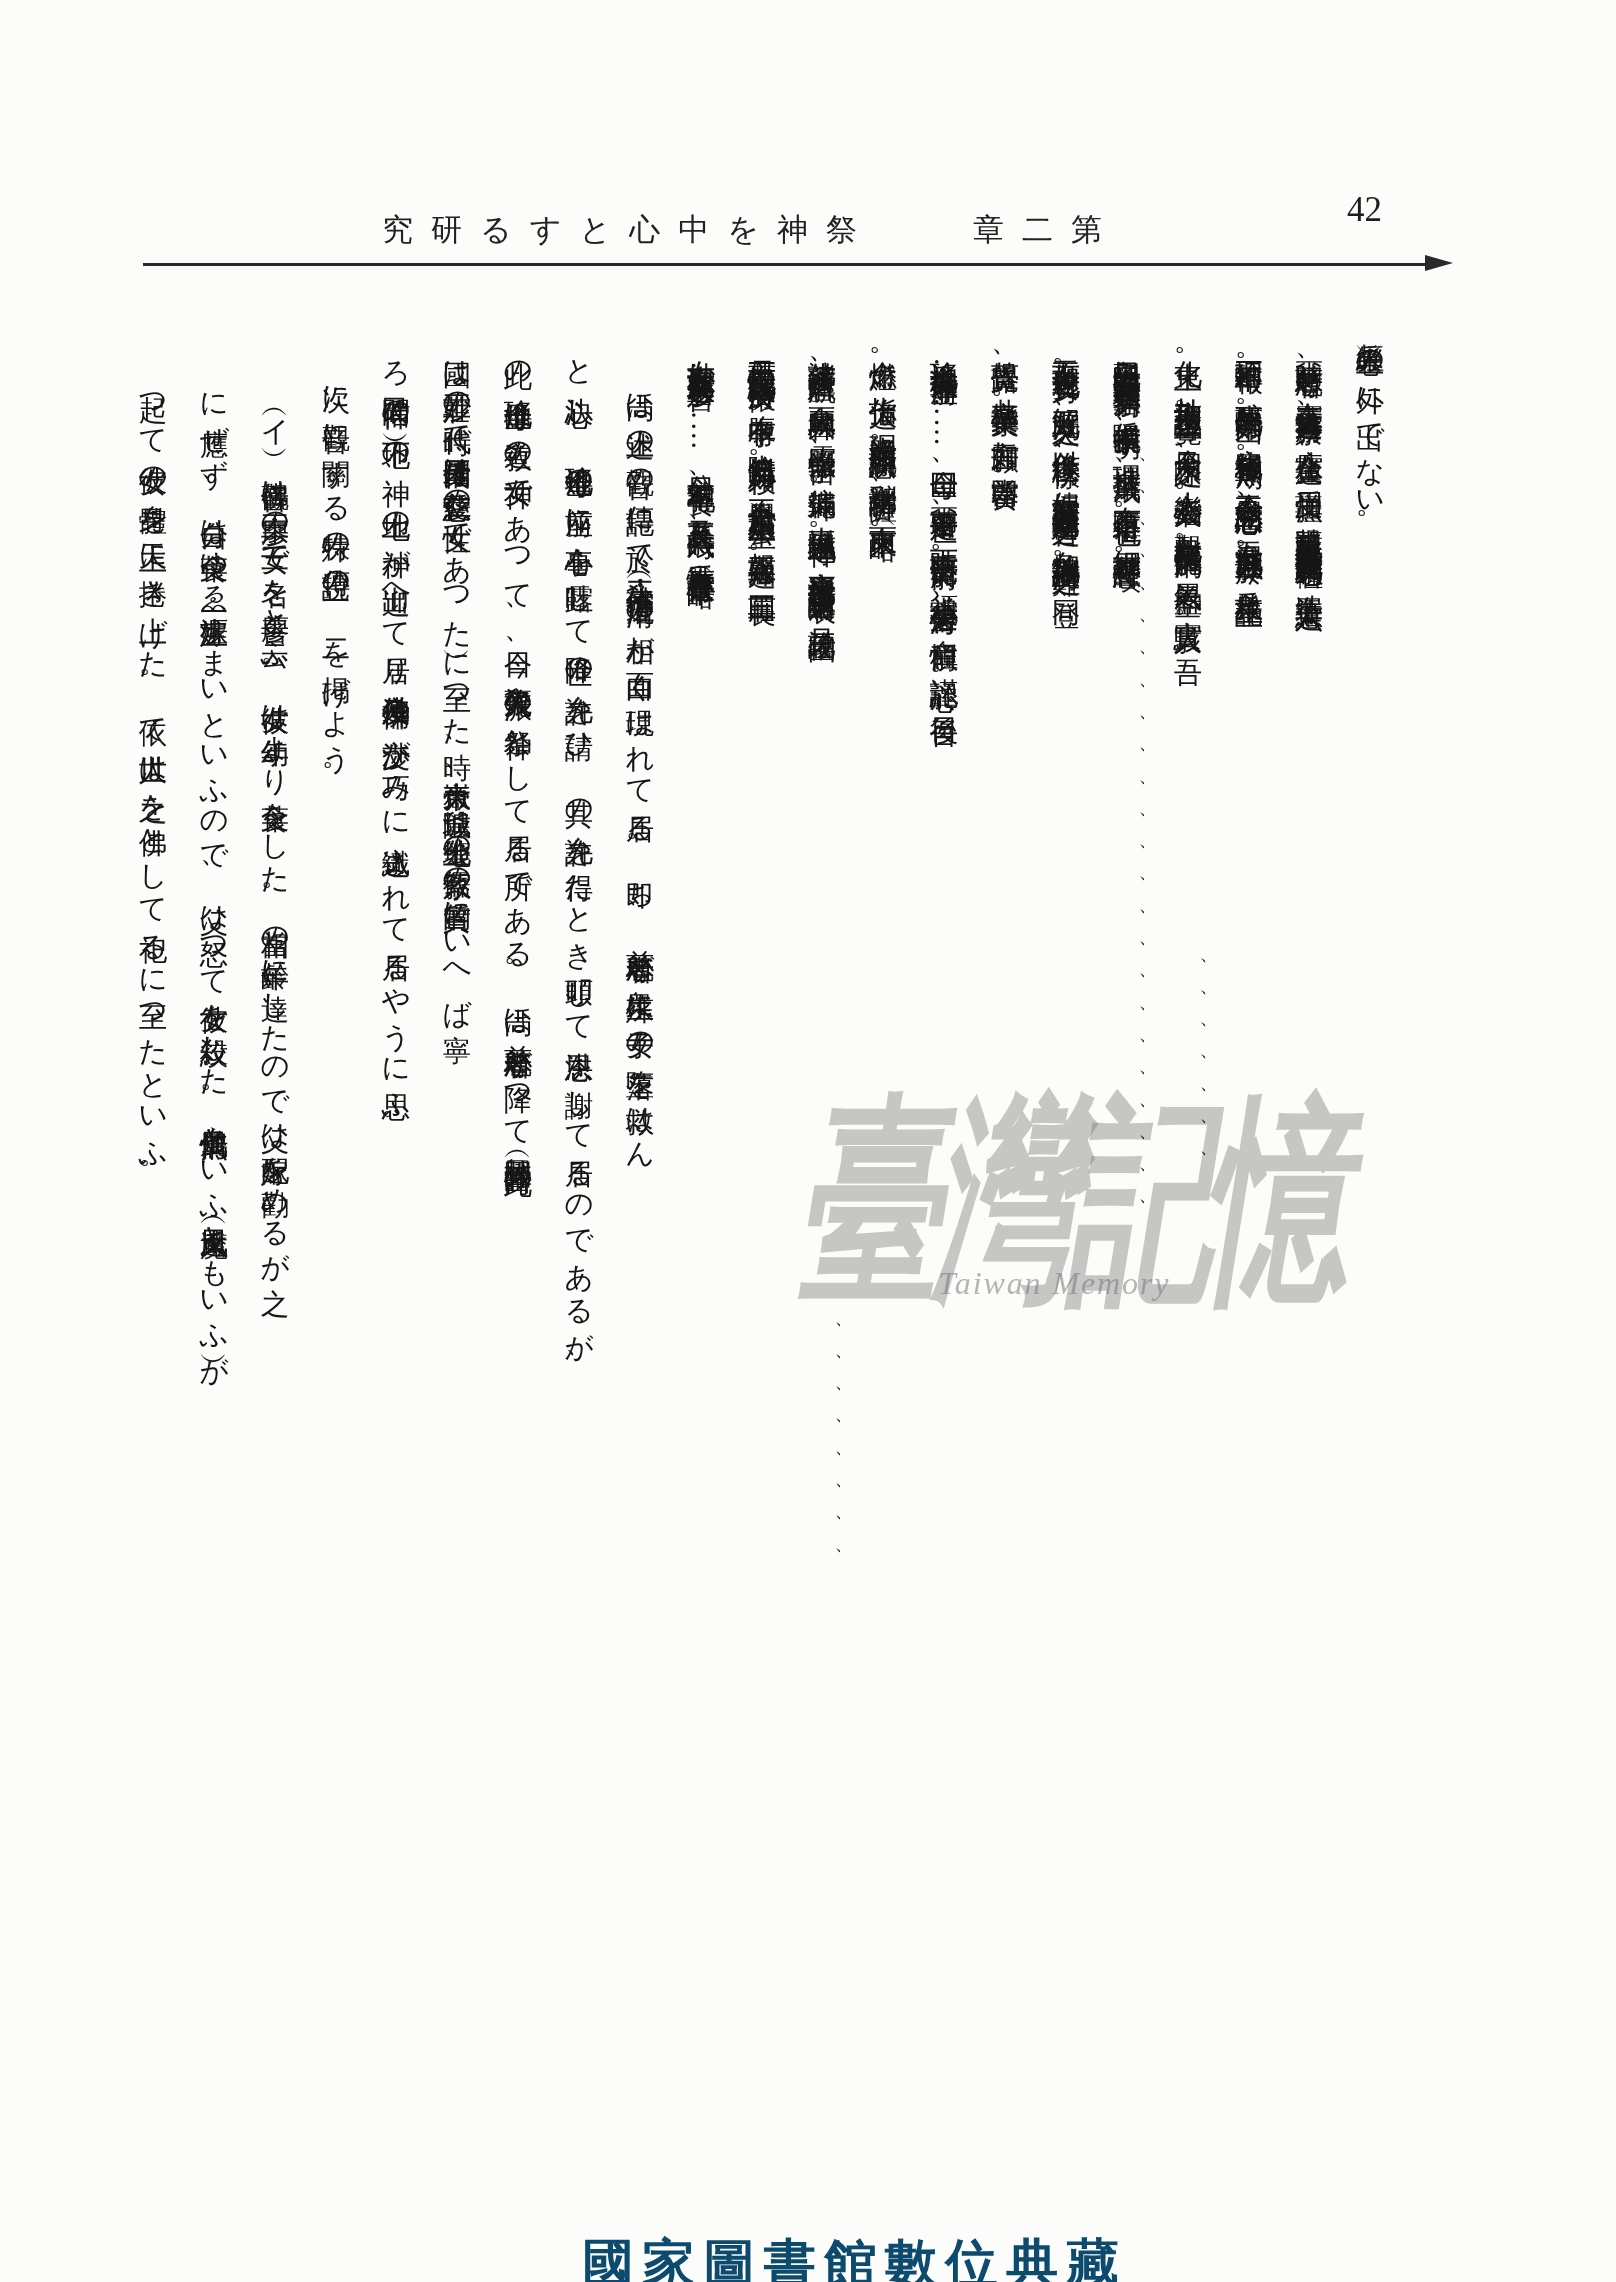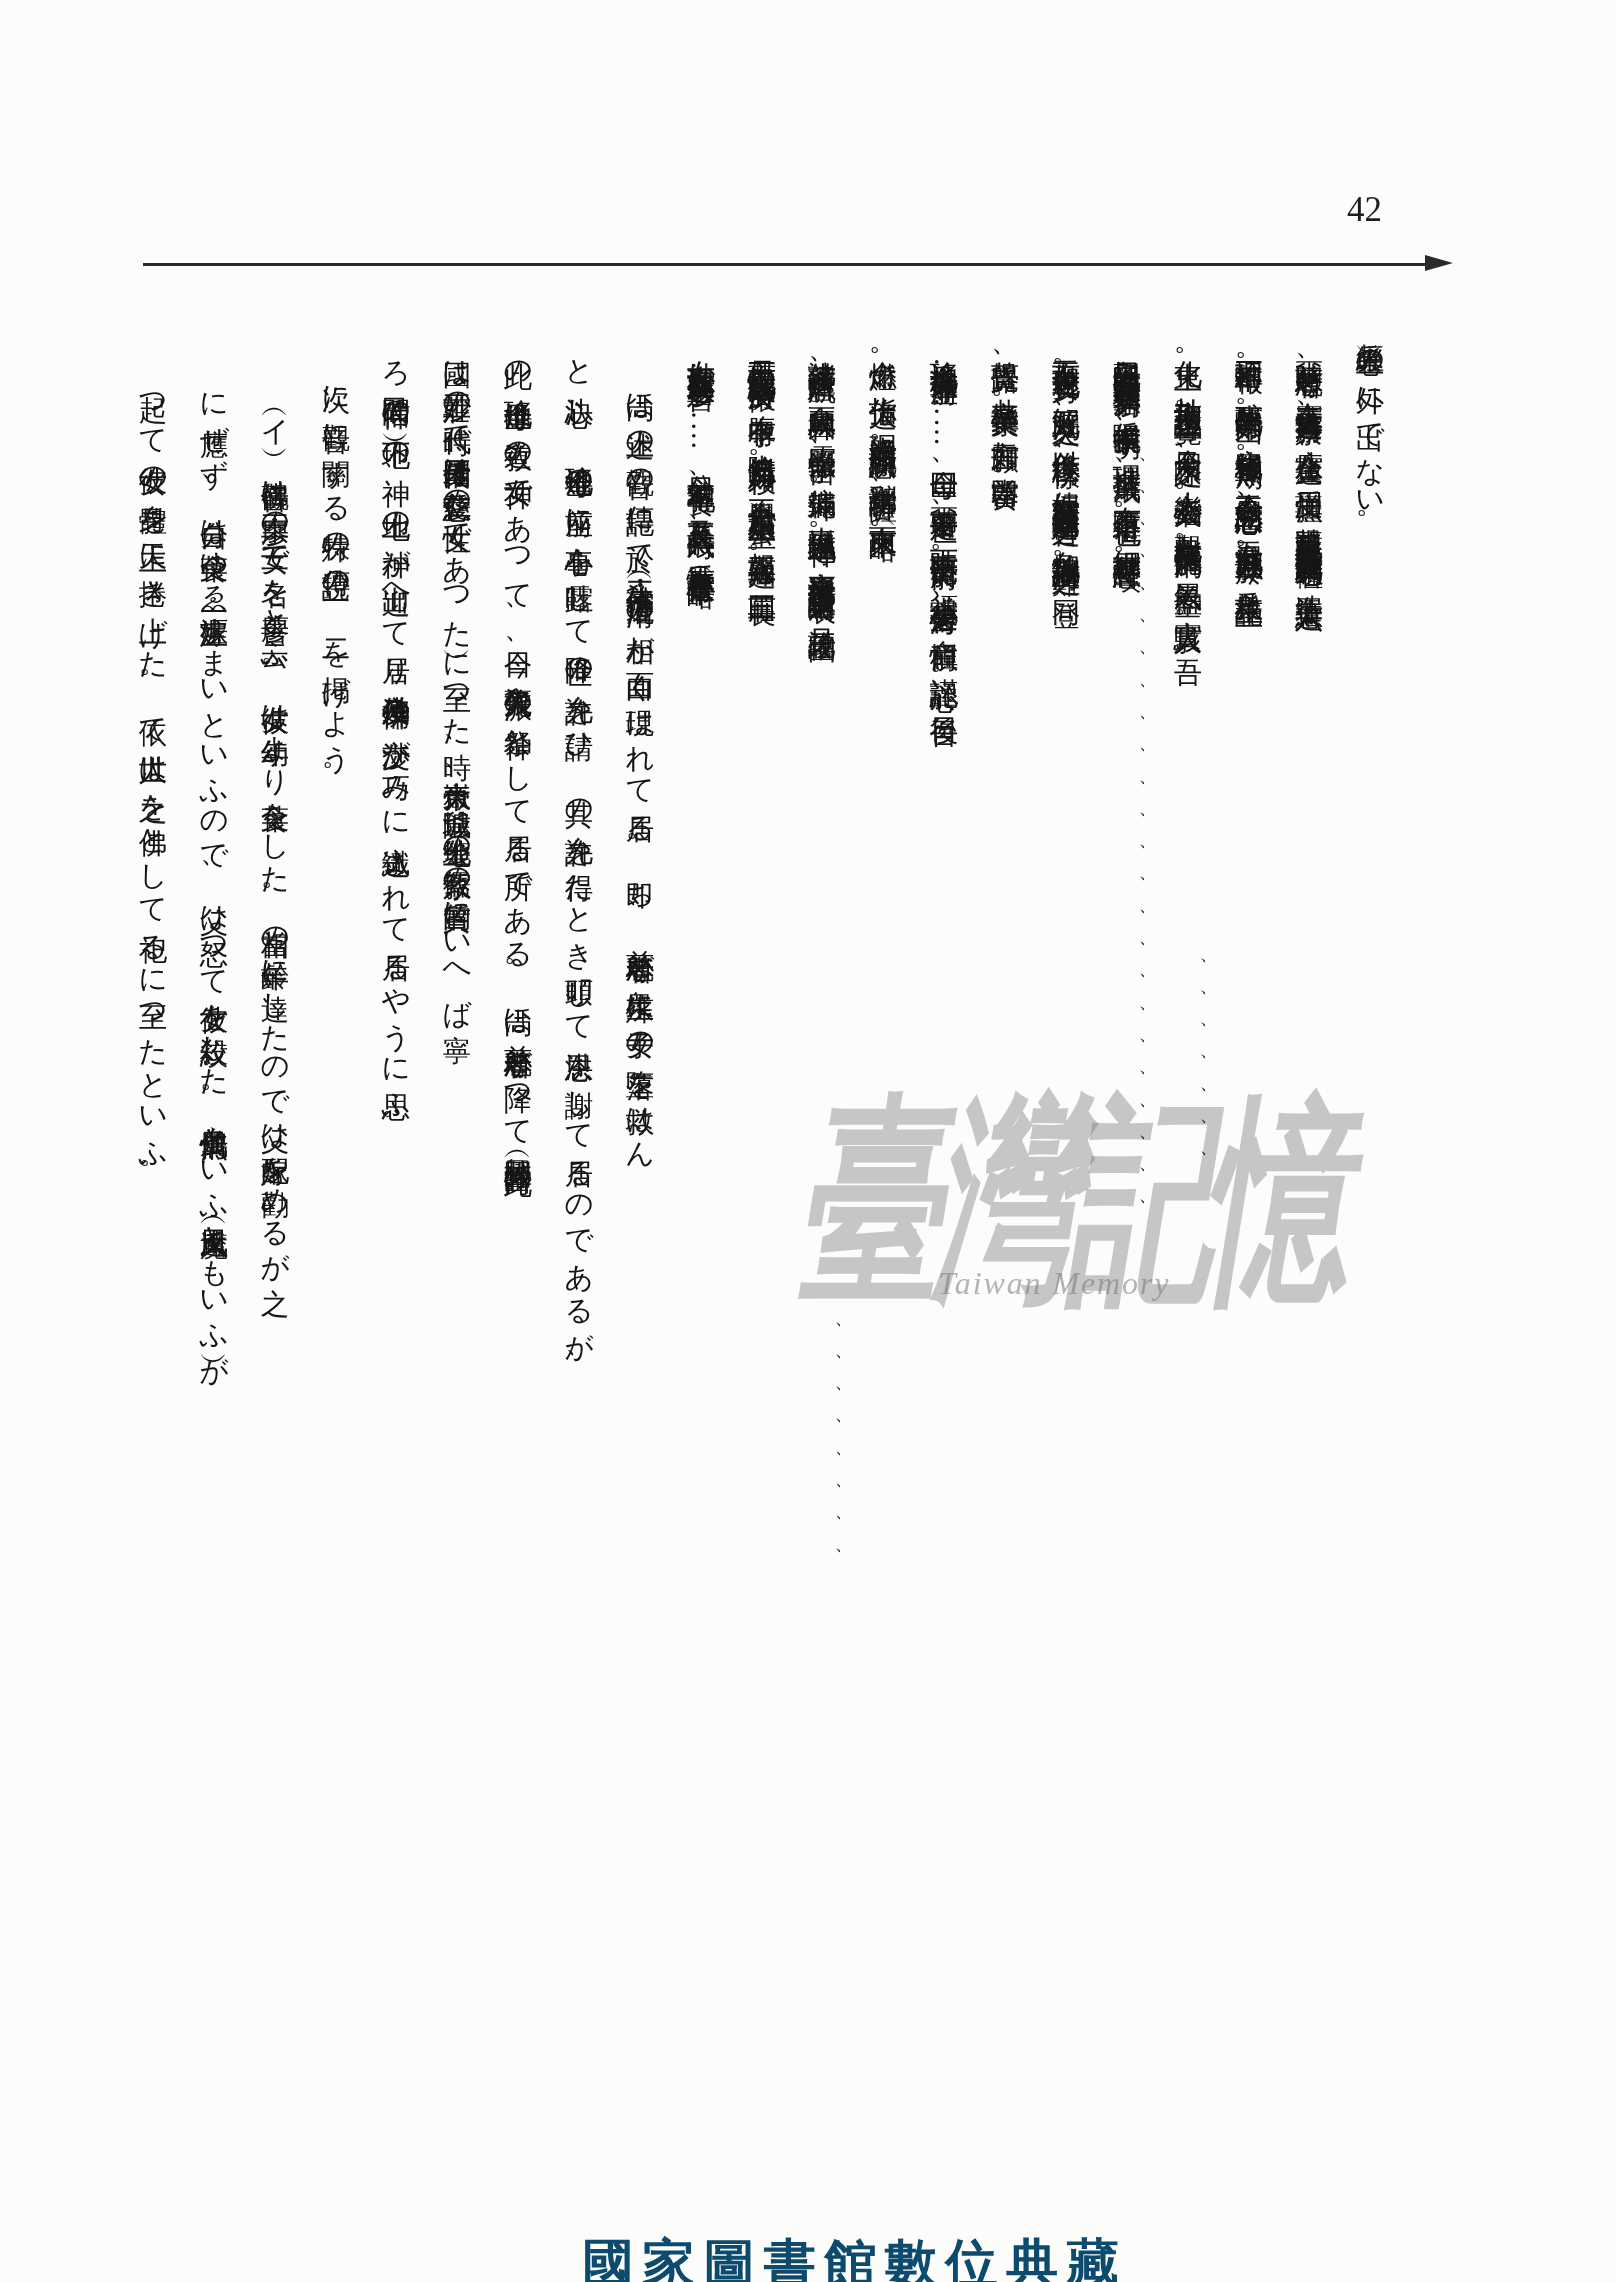--- a/index.html
+++ b/index.html
@@ -80,20 +80,21 @@
     color:#0c4a6e;
     white-space:nowrap;
     margin-top:41px;
   }
 </style>
 </head>
 <body>
 
 <div id="page">
 
+  <div class="header-title">究研るすと心中を神祭　　章二第</div>
   <div class="page-number">42</div>
   <div class="header-rule"></div>
   <div class="header-rule-arrow"></div>
 
   <div class="wm-cjk">臺灣記憶</div>
   <div class="wm-latin">Taiwan Memory</div>
 
   <div class="col" style="left:1355px;top:321px;">眞經上卷）の外に出でない。</div>
   <div class="col" style="left:1294px;top:338px;">爾時慈航尊者、在大羅天宮遊遙勝景、座八寶金蓮、受用無疆。慧眼遙觀見東土衆生貪迷酒色財氣利鎖名韁。造染罪愆六道</div>
   <div class="col" style="left:1234px;top:338px;">輪廻轉報不一。醉生夢死脫骨如山。寃緣相報皆無了期。今吾不覺慈心悲念曰、吾自混沌分判以至於今。爲救衆生託生</div>

